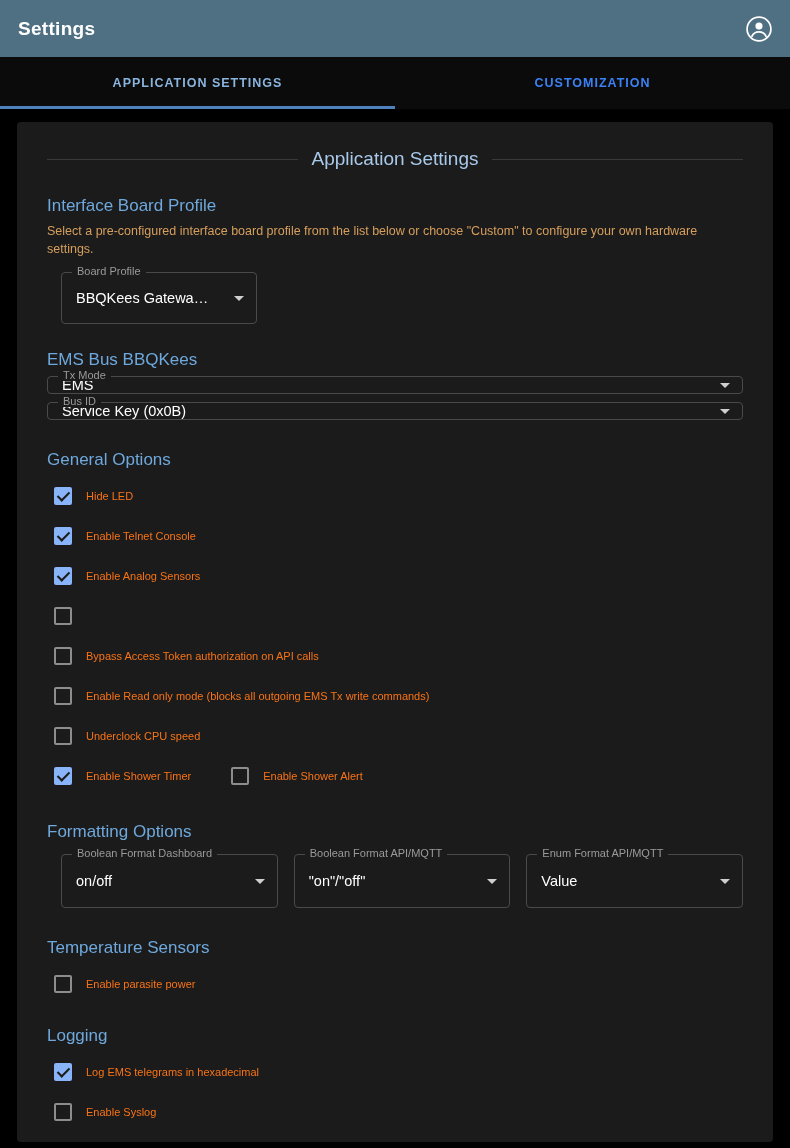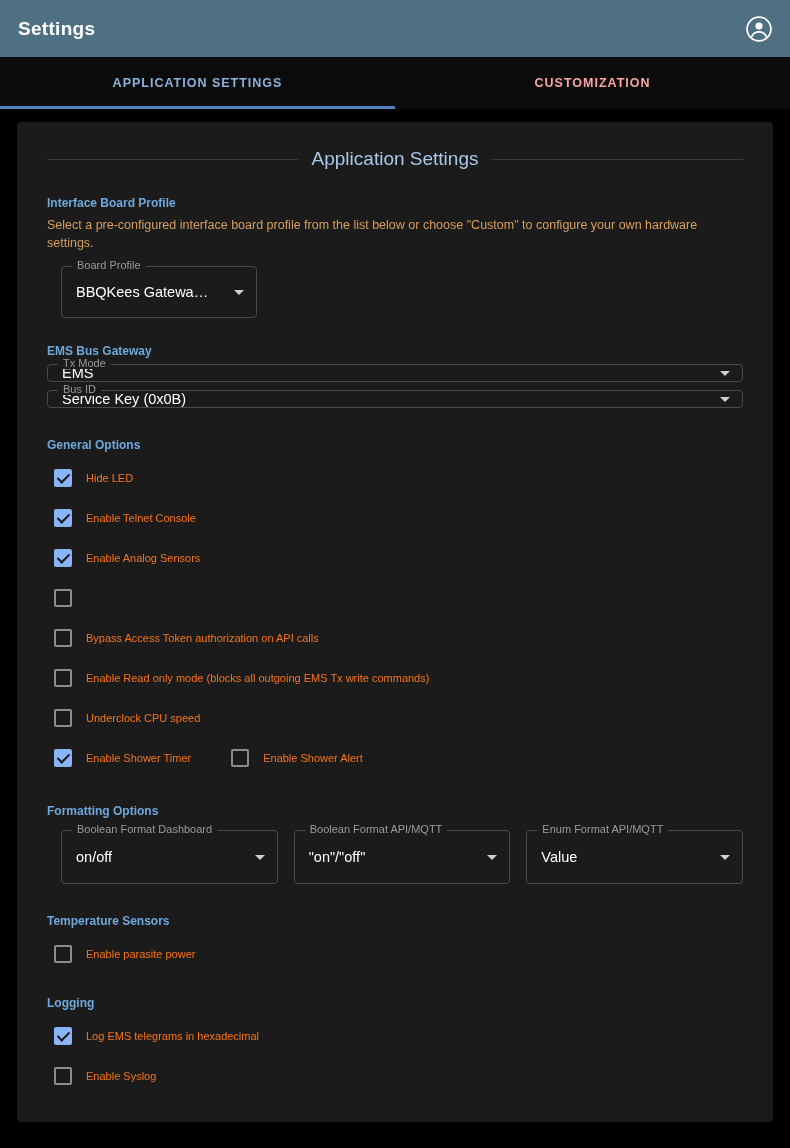--- a/index.html
+++ b/index.html
@@ -49,21 +49,21 @@
     position: relative;
   }
   .tab {
     flex: 0 0 50%;
     display: flex;
     align-items: center;
     justify-content: center;
     font-size: 12.5px;
     font-weight: bold;
     letter-spacing: 1px;
-    color: #fca5a5;
+    color: #3b82f6;
     cursor: pointer;
     position: relative;
   }
   .tab.active { color: #8ab4dd; }
   .tab.active::after {
     content: "";
     position: absolute;
     left: 0; right: 0; bottom: 0;
     height: 3px;
     background: #4f82bd;
@@ -90,22 +90,22 @@
     background: #3a3a3a;
   }
   .page-title {
     color: #a9c9ea;
     font-size: 19px;
     white-space: nowrap;
   }
 
   .section-title {
     color: #6ea8dc;
-    font-size: 12px;
-    font-weight: bold;
+    font-size: 17px;
+    font-weight: normal;
     margin: 0 0 6px 0;
   }
   .section-sub {
     color: #d79f5d;
     font-size: 12.5px;
     line-height: 1.45;
     margin: 0 0 14px 0;
     max-width: 700px;
   }
 
@@ -246,21 +246,21 @@
     <div class="section-sub">Select a pre-configured interface board profile from the list below or choose "Custom" to configure your own hardware settings.</div>
 
     <div class="board-profile-wrap">
       <div class="field">
         <span class="flabel">Board Profile</span>
         <span class="fvalue">BBQKees Gateway E32</span>
         <span class="caret"></span>
       </div>
     </div>
 
-    <div class="section-title">EMS Bus Gateway</div>
+    <div class="section-title">EMS Bus BBQKees</div>
     <div class="row-fields">
       <div class="field">
         <span class="flabel">Tx Mode</span>
         <span class="fvalue">EMS</span>
         <span class="caret"></span>
       </div>
       <div class="field">
         <span class="flabel">Bus ID</span>
         <span class="fvalue">Service Key (0x0B)</span>
         <span class="caret"></span>

